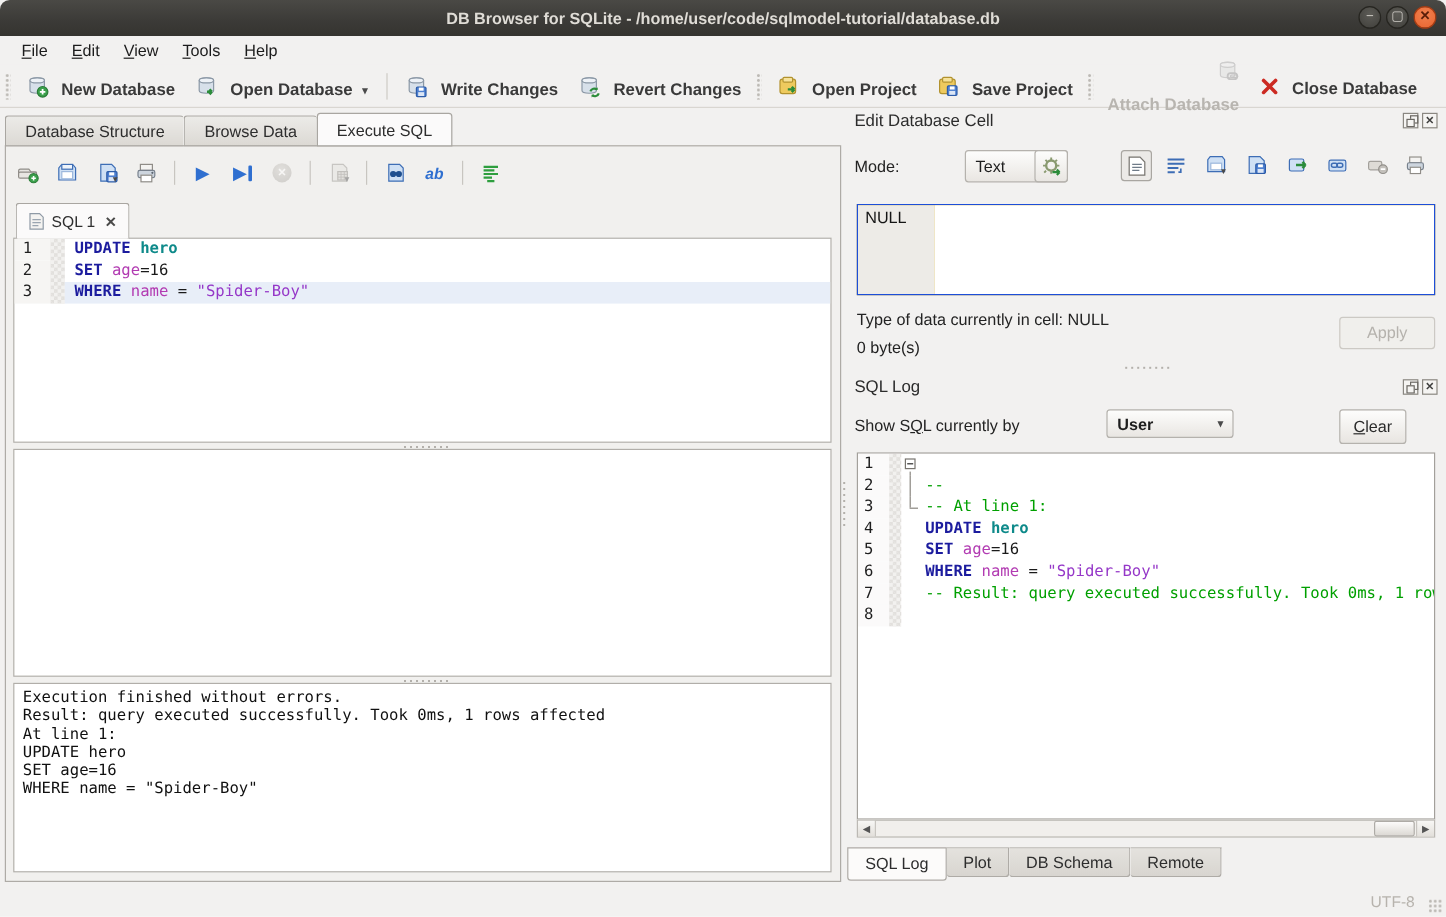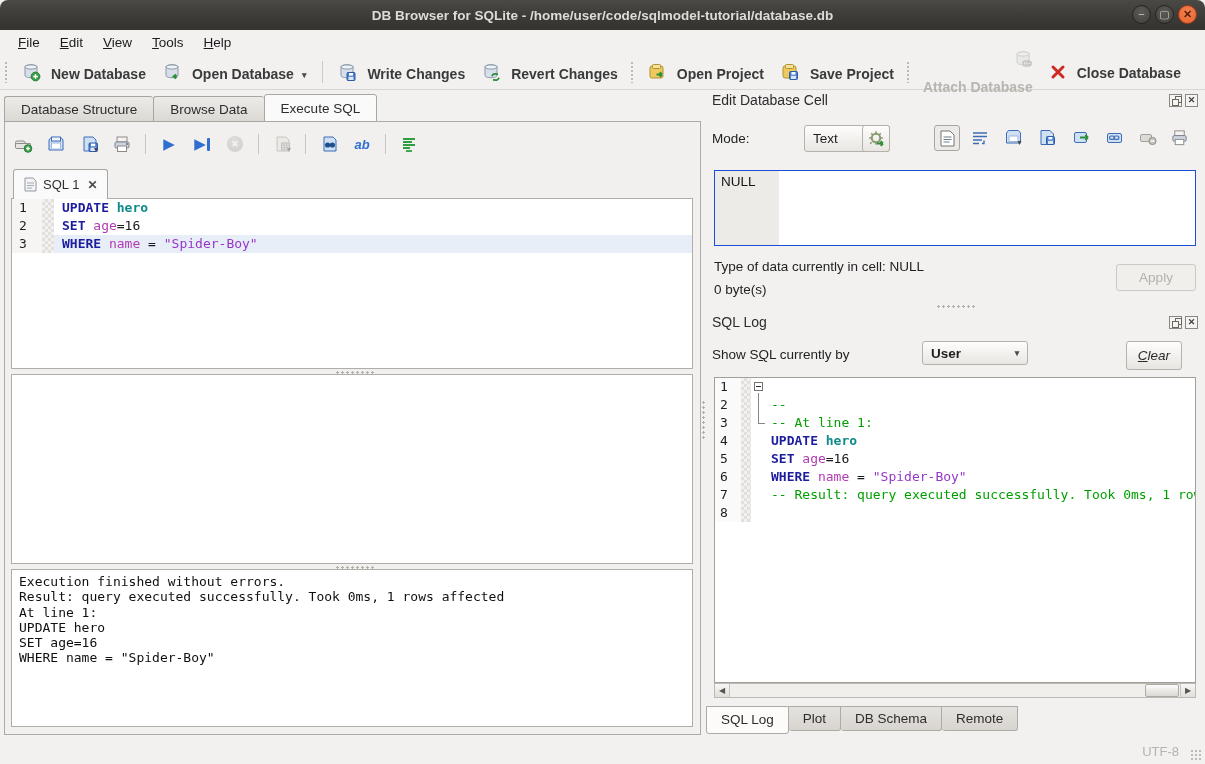--- a/index.html
+++ b/index.html
@@ -475,21 +475,21 @@
     <div class="pane-btns" style="right:7px; top:226px;">
       <div class="pane-btn float"></div>
       <div class="pane-btn closep">✕</div>
     </div>
 
     <div class="label" style="position:absolute; left:6px; top:257px;"><span>Show S</span><span class="u">Q</span><span>L currently by</span></div>
     <div class="combo" style="left:180px; top:251px; width:106px; height:24px;font-weight:bold;">
       <span class="val">User</span>
       <span class="arrow">▾</span>
     </div>
-    <div class="btn" style="left:420px; top:251px; width:56px; height:29px; line-height:27px;font-style:italic;"><span class="u">C</span><span>lear</span></div>
+    <div class="btn" style="left:410px; top:251px; width:56px; height:29px; line-height:27px;"><span class="u">C</span><span>lear</span></div>
 
     <div class="log-box">
       <div class="code-line">
         <div class="gutter-num">1</div>
         <div class="checker"></div>
         <div class="fold-col">
             <div class="fold-box"></div>
             <div class="stem-down"></div>
           </div>
       </div>

